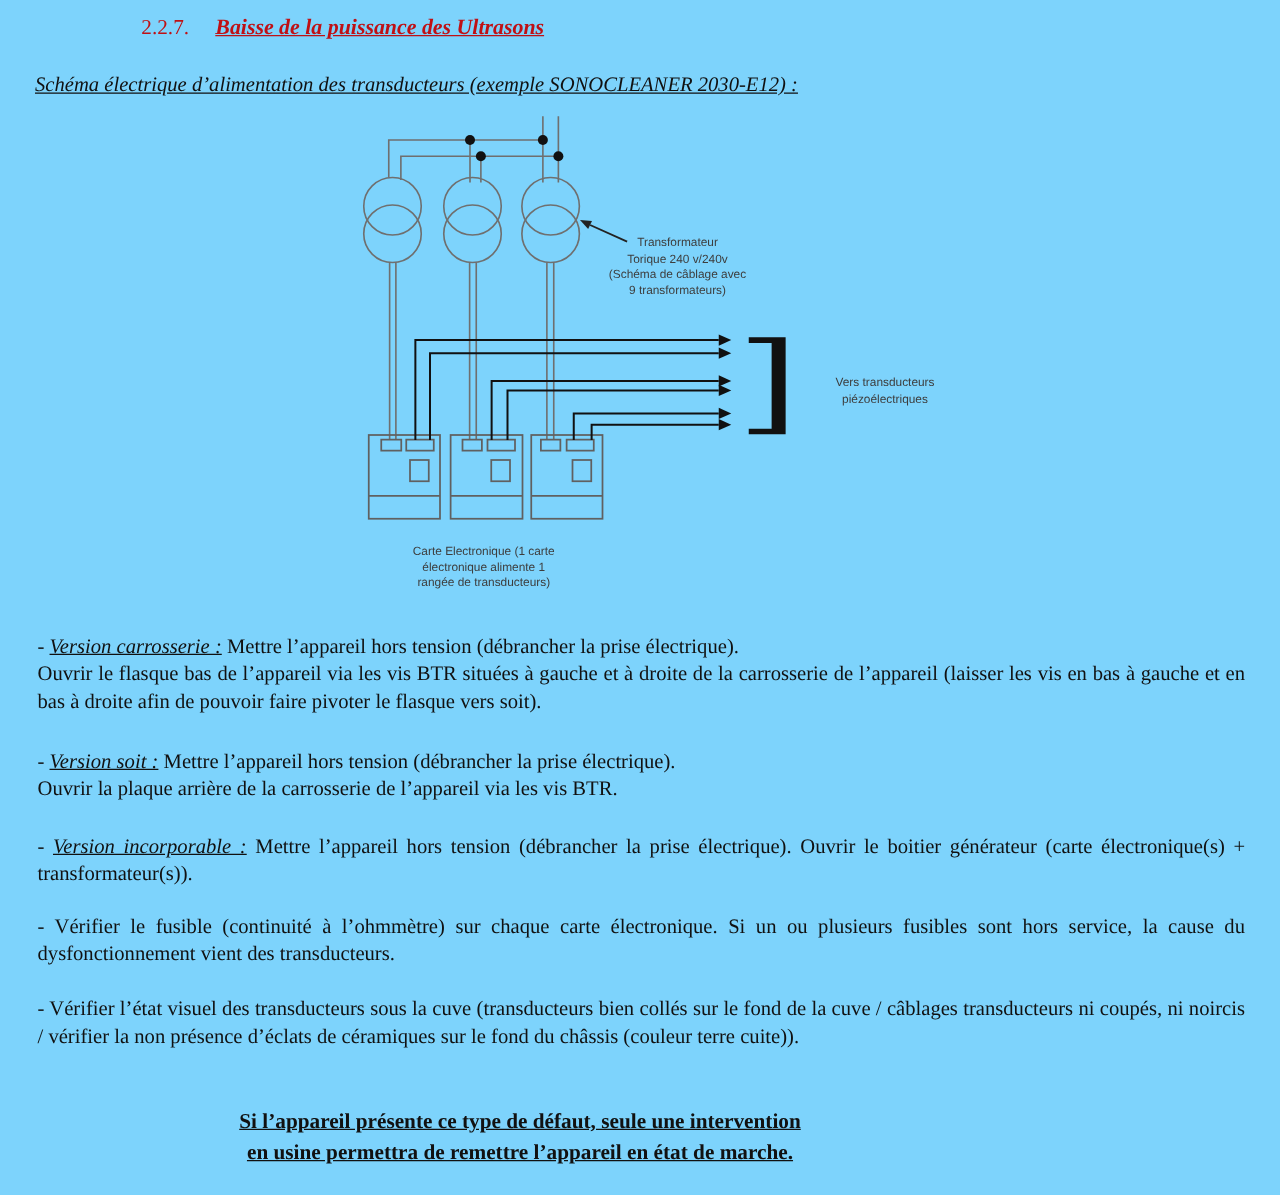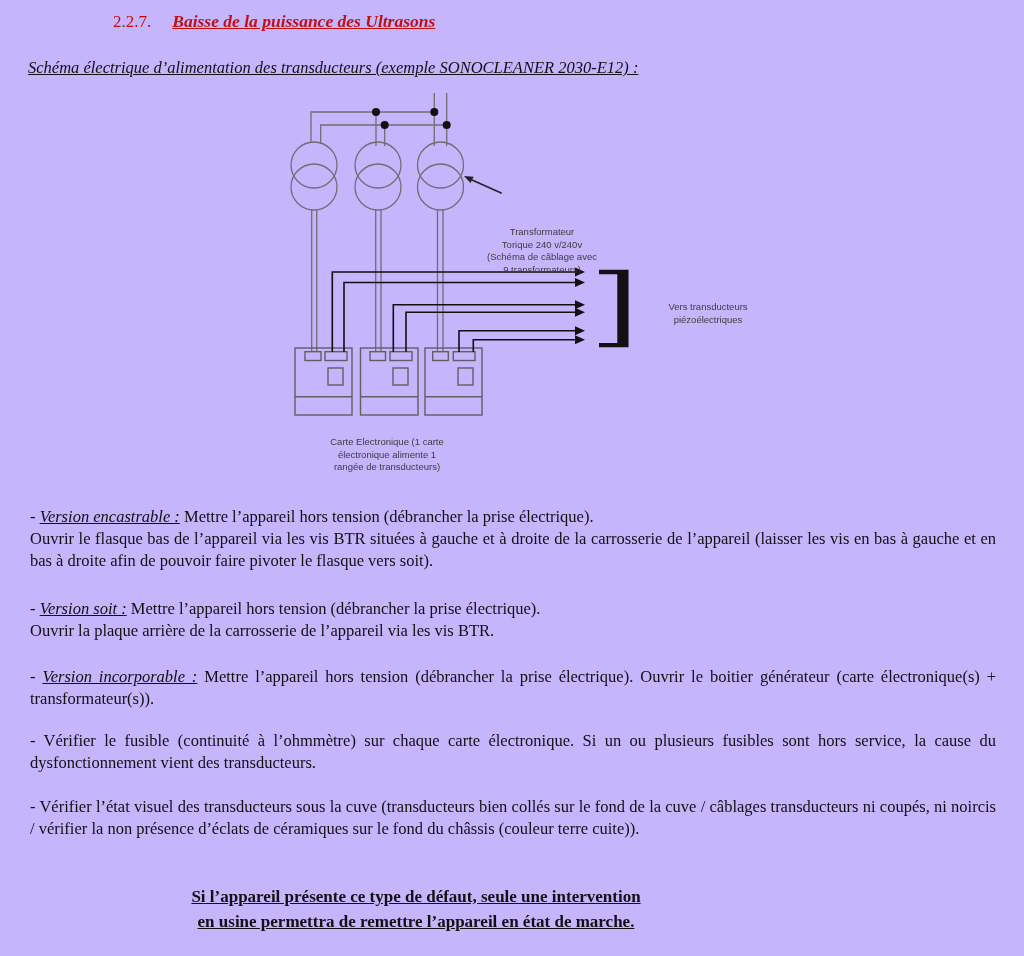--- a/index.html
+++ b/index.html
@@ -1,37 +1,37 @@
 <!DOCTYPE html>
 <html style="--accent: #bf1014;"><head>
 <meta charset="utf-8">
 <style>
   html,body{margin:0;padding:0;background:#ffffff;}
   #page{
-    position:relative;width:1024px;height:956px;background:#c4b5fd;overflow:hidden;
+    position:relative;width:1024px;height:956px;background:#7dd3fc;overflow:hidden;
     font-family:"Liberation Serif", serif;color:#111;
   }
   
   #heading{position:absolute;left:113px;top:11px;white-space:nowrap;}
   #heading .num{color:var(--accent);font-size:17px;}
   #heading .title{
     margin-left:21px;color:var(--accent);font-size:17.5px;font-weight:bold;font-style:italic;
     text-decoration:underline;
   }
   
   #subtitle{
     position:absolute;left:28px;top:58px;font-size:16.5px;font-style:italic;
     text-decoration:underline;white-space:nowrap;
   }
   
   .dlabel{
     position:absolute;font-family:"Liberation Sans", sans-serif;font-size:9.5px;
     line-height:12.6px;color:#3d3d3d;text-align:center;
   }
-  #label-transformer{left:477px;top:189px;width:130px;margin-top:37px;}
+  #label-transformer{left:477px;top:189px;width:130px;}
   #label-transducers{left:644px;top:301px;width:128px;}
   #label-card{left:313px;top:436px;width:148px;}
   
   #diagram{position:absolute;left:0;top:88px;}
   
   .para{
     position:absolute;left:30px;width:966px;font-size:16.5px;line-height:22px;
     text-align:justify;white-space:pre-wrap;
   }
   .run-n{}
@@ -141,21 +141,21 @@
   <div id="label-transducers" class="dlabel">
     <div>Vers transducteurs</div>
     <div>piézoélectriques</div>
   </div>
   <div id="label-card" class="dlabel">
     <div>Carte Electronique (1 carte</div>
     <div>électronique alimente 1</div>
     <div>rangée de transducteurs)</div>
   </div>
 
-  <div class="para" style="top:506px"><span class="run-n">- </span><span class="run-ui">Version encastrable :</span><span class="run-n"> Mettre l’appareil hors tension </span><span class="run-i">(débrancher la prise électrique).</span><span class="run-n">
+  <div class="para" style="top:506px"><span class="run-n">- </span><span class="run-ui">Version carrosserie :</span><span class="run-n"> Mettre l’appareil hors tension </span><span class="run-i">(débrancher la prise électrique).</span><span class="run-n">
 Ouvrir le flasque bas de l’appareil via les vis BTR situées à gauche et à droite de la carrosserie de l’appareil </span><span class="run-i">(laisser les vis en bas à gauche et en bas à droite afin de pouvoir faire pivoter le flasque vers soit).</span></div>
   <div class="para" style="top:598px"><span class="run-n">- </span><span class="run-ui">Version soit :</span><span class="run-n"> Mettre l’appareil hors tension (débrancher la prise électrique).
 Ouvrir la plaque arrière de la carrosserie de l’appareil via les vis BTR.</span></div>
   <div class="para" style="top:666px"><span class="run-n">- </span><span class="run-ui">Version incorporable :</span><span class="run-n"> Mettre l’appareil hors tension </span><span class="run-i">(débrancher la prise électrique).</span><span class="run-n"> Ouvrir le boitier générateur </span><span class="run-i">(carte électronique(s) + transformateur(s)).</span></div>
   <div class="para" style="top:730px"><span class="run-n">- Vérifier le fusible </span><span class="run-i">(continuité à l’ohmmètre)</span><span class="run-n"> sur chaque carte électronique. Si un ou plusieurs fusibles sont hors service, la cause du dysfonctionnement vient des transducteurs.</span></div>
   <div class="para" style="top:796px"><span class="run-n">- Vérifier l’état visuel des transducteurs sous la cuve </span><span class="run-i">(transducteurs bien collés sur le fond de la cuve / câblages transducteurs ni coupés, ni noircis / vérifier la non présence d’éclats de céramiques sur le fond du châssis (couleur terre cuite)).</span></div>
 
   <div id="footer-note">
     <div><span class="u">Si l’appareil présente ce type de défaut, seule une intervention</span></div>
     <div><span class="u">en usine permettra de remettre l’appareil en état de marche.</span></div>

